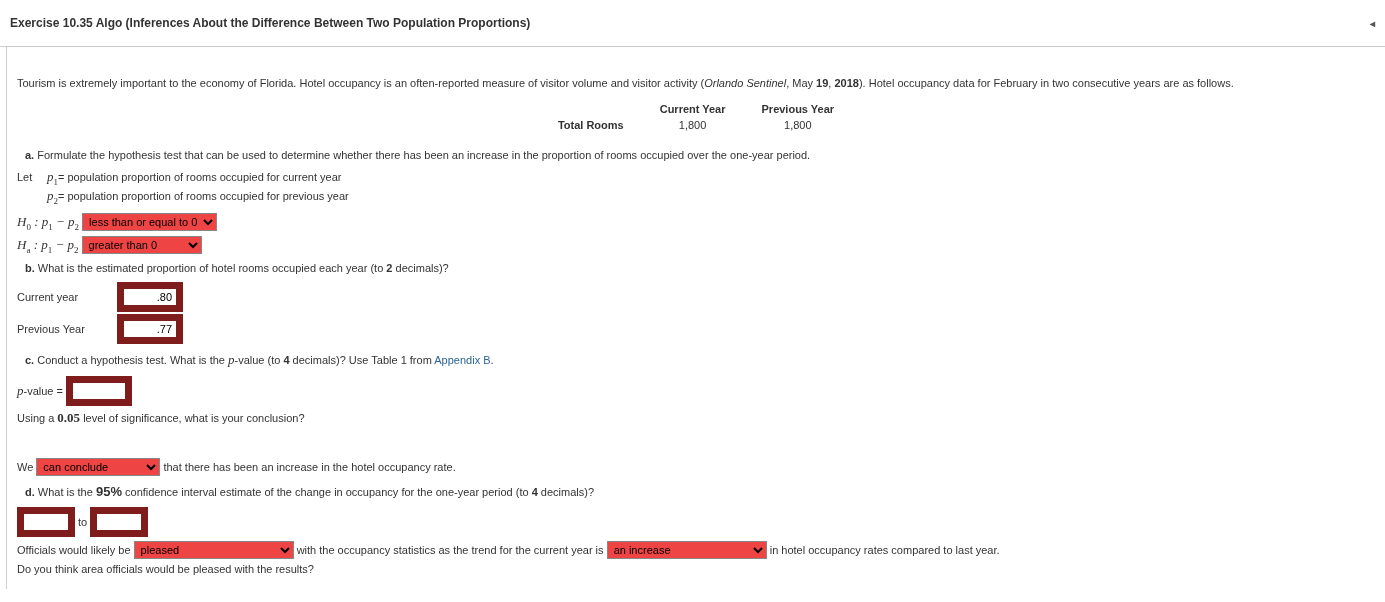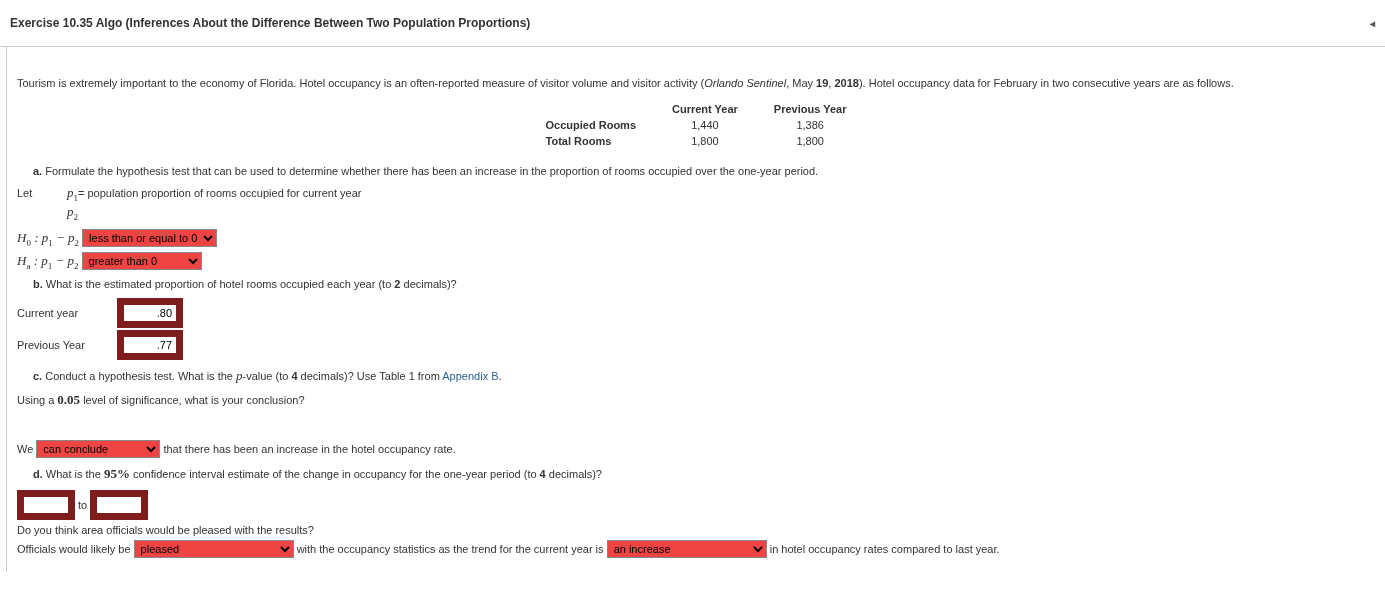--- a/index.html
+++ b/index.html
@@ -36,21 +36,21 @@
     margin: 8px auto 16px auto;
     border-collapse: collapse;
   }
   .data-table th, .data-table td {
     padding: 2px 18px;
     text-align: center;
     font-size: 11px;
   }
   .data-table th { font-weight: bold; }
   .data-table .rowlabel { text-align: left; font-weight: bold; }
-  .part { margin: 8px 16px; }
+  .part { margin: 8px 8px; }
   .math { font-family: "Times New Roman", serif; font-style: italic; font-size: 13px; }
   .math .sub { font-size: 9px; vertical-align: sub; font-style: normal; }
   select {
     font-family: Arial, sans-serif;
     font-size: 11px;
     border: 1px solid #888;
     background: #ef4444;
     padding: 1px 2px;
   }
   input.textbox {
@@ -60,21 +60,21 @@
     text-align: right;
     width: 44px;
   }
   input.textbox.small { width: 36px; }
   .prop-row { display: flex; align-items: center; gap: 10px; margin: 2px 0; }
   .prop-row .label { width: 90px; }
   a { color: #2a6496; text-decoration: none; }
   .line { margin: 4px 0; }
   .let-block { margin: 6px 0 8px 0; }
   .let-block .row { display:flex; align-items:baseline; margin:1px 0; }
-  .let-block .lead { width: 50px; }
+  .let-block .lead { width: 30px; }
 </style>
 </head>
 <body>
 
 <div class="header">
   <span>Exercise 10.35 Algo (Inferences About the Difference Between Two Population Proportions)</span>
   <span class="arrow">◂</span>
 </div>
 
 <div class="content">
@@ -84,45 +84,41 @@
   </div>
 
   <table class="data-table">
     <tbody>
         <tr>
       <th></th>
       <th>Current Year</th>
       <th>Previous Year</th>
     </tr>
     <tr>
-      <td class="rowlabel">Occupied Rooms</td>
-      <td>1,440</td>
-      <td>1,386</td>
-    </tr>
-    <tr>
       <td class="rowlabel">Total Rooms</td>
       <td>1,800</td>
       <td>1,800</td>
     </tr>
   </tbody>
     </table>
 
   <div class="part">
     <span class="bold">a.</span><span> Formulate the hypothesis test that can be used to determine whether there has been an increase in the proportion of rooms occupied over the one-year period.</span>
   </div>
 
   <div class="let-block">
     <div class="row">
       <span class="lead">Let</span>
       <span class="math">p<span class="sub">1</span></span>
       <span> = population proportion of rooms occupied for current year</span>
     </div>
     <div class="row">
       <span class="lead"></span>
       <span class="math">p<span class="sub">2</span></span>
+      <span> = population proportion of rooms occupied for previous year</span>
     </div>
   </div>
 
   <div class="line">
     <span class="math">H<span class="sub">0</span> : p<span class="sub">1</span> − p<span class="sub">2</span></span>
     <select><option>less than or equal to 0</option></select>
   </div>
   <div class="line">
     <span class="math">H<span class="sub">a</span> : p<span class="sub">1</span> − p<span class="sub">2</span></span>
     <select style="width:120px;"><option>greater than 0</option></select>
@@ -138,36 +134,39 @@
   </div>
   <div class="prop-row">
     <span class="label">Previous Year</span>
     <input class="textbox" value=".77" style="">
   </div>
 
   <div class="part">
     <span class="bold">c.</span><span> Conduct a hypothesis test. What is the </span><span class="math">p</span><span>-value (to </span><span class="bold">4</span><span> decimals)? Use Table 1 from </span><a href="#">Appendix B</a><span>.</span>
   </div>
 
+  <div class="line">
+    <span class="math">p</span><span>-value = </span><input class="textbox" value="" style="">
+  </div>
 
   <div class="line">
     <span>Using a </span><span class="bold" style="font-family:'Times New Roman',serif;font-size:13px;">0.05</span><span> level of significance, what is your conclusion?</span>
   </div>
 
   <div class="line">
     <span>We </span><select style="width:124px;margin-top:28px;"><option>can conclude</option></select><span> that there has been an increase in the hotel occupancy rate.</span>
   </div>
 
   <div class="part">
-    <span class="bold">d.</span><span> What is the </span><span class="bold" style="font-family:Liberation Serif, serif;font-size:13px;">95%</span><span> confidence interval estimate of the change in occupancy for the one-year period (to </span><span class="bold">4</span><span> decimals)?</span>
+    <span class="bold">d.</span><span> What is the </span><span class="bold" style="font-family:Liberation Sans, sans-serif;font-size:13px;">95%</span><span> confidence interval estimate of the change in occupancy for the one-year period (to </span><span class="bold">4</span><span> decimals)?</span>
   </div>
 
   <div class="line">
     <input class="textbox small" value="" style=""><span> to </span><input class="textbox small" value="" style="">
   </div>
 
-  <div class="line">Do you think area officials would be pleased with the results?</div>
-
   <div class="line">
     <span>Officials would likely be </span><select style="width:160px;"><option>pleased</option></select><span> with the occupancy statistics as the trend for the current year is </span><select style="width:160px;"><option>an increase</option></select><span> in hotel occupancy rates compared to last year.</span>
   </div>
 
+  <div class="line">Do you think area officials would be pleased with the results?</div>
+
 </div>
 
 </body></html>

